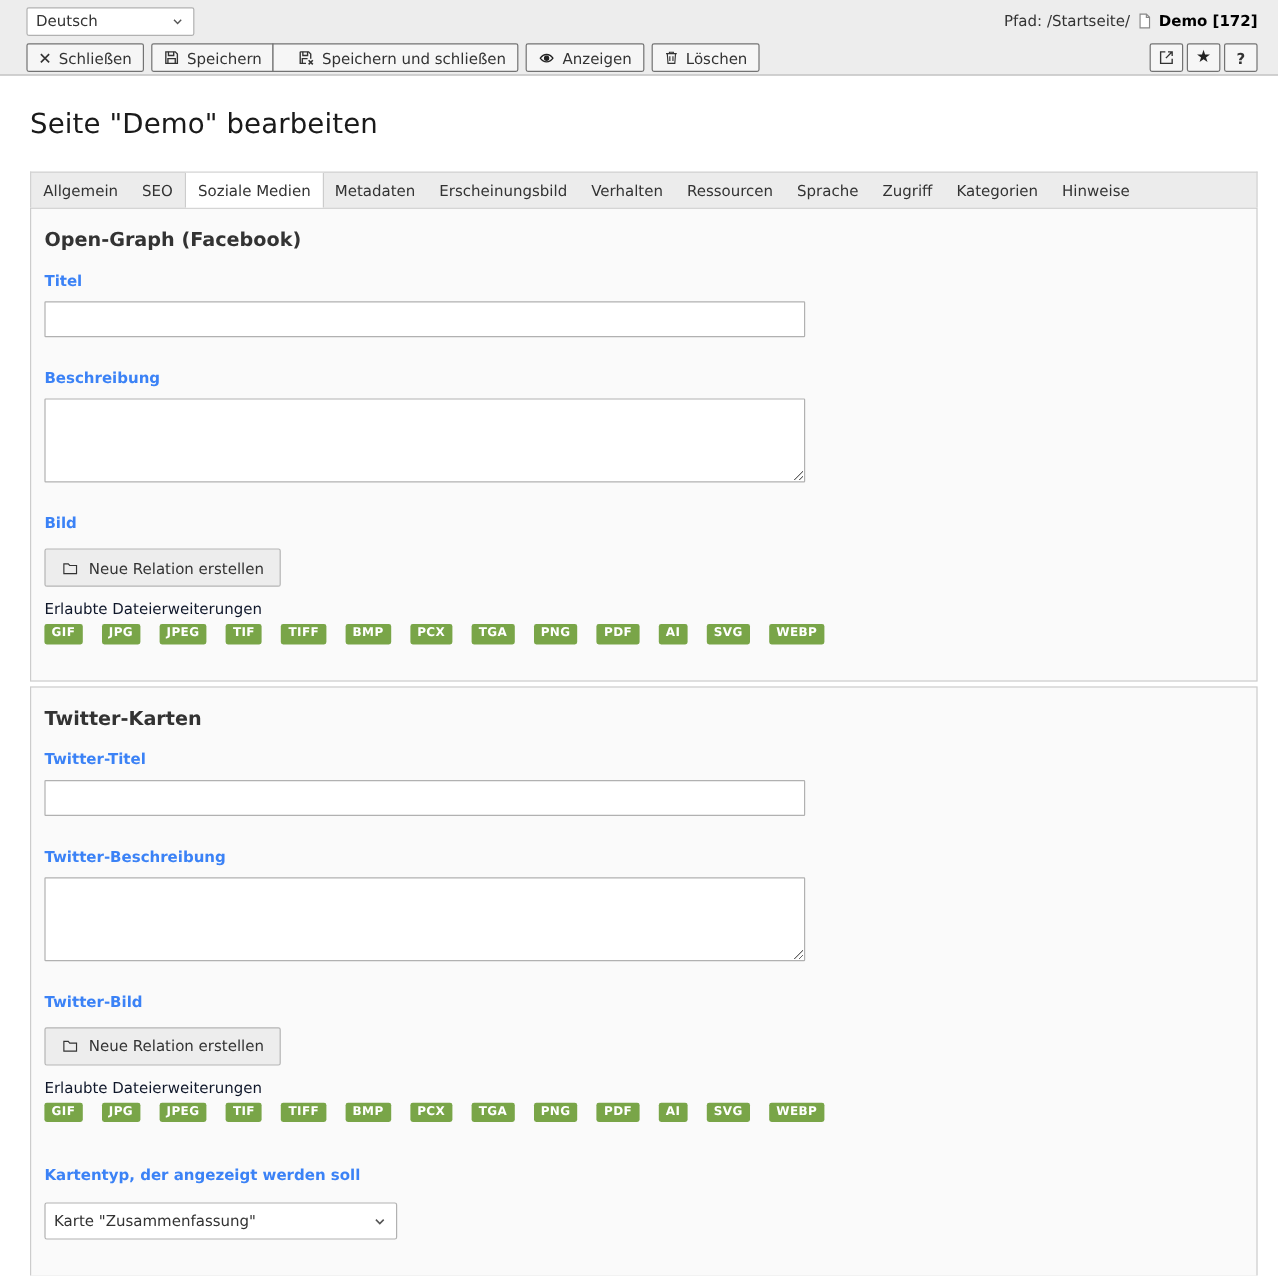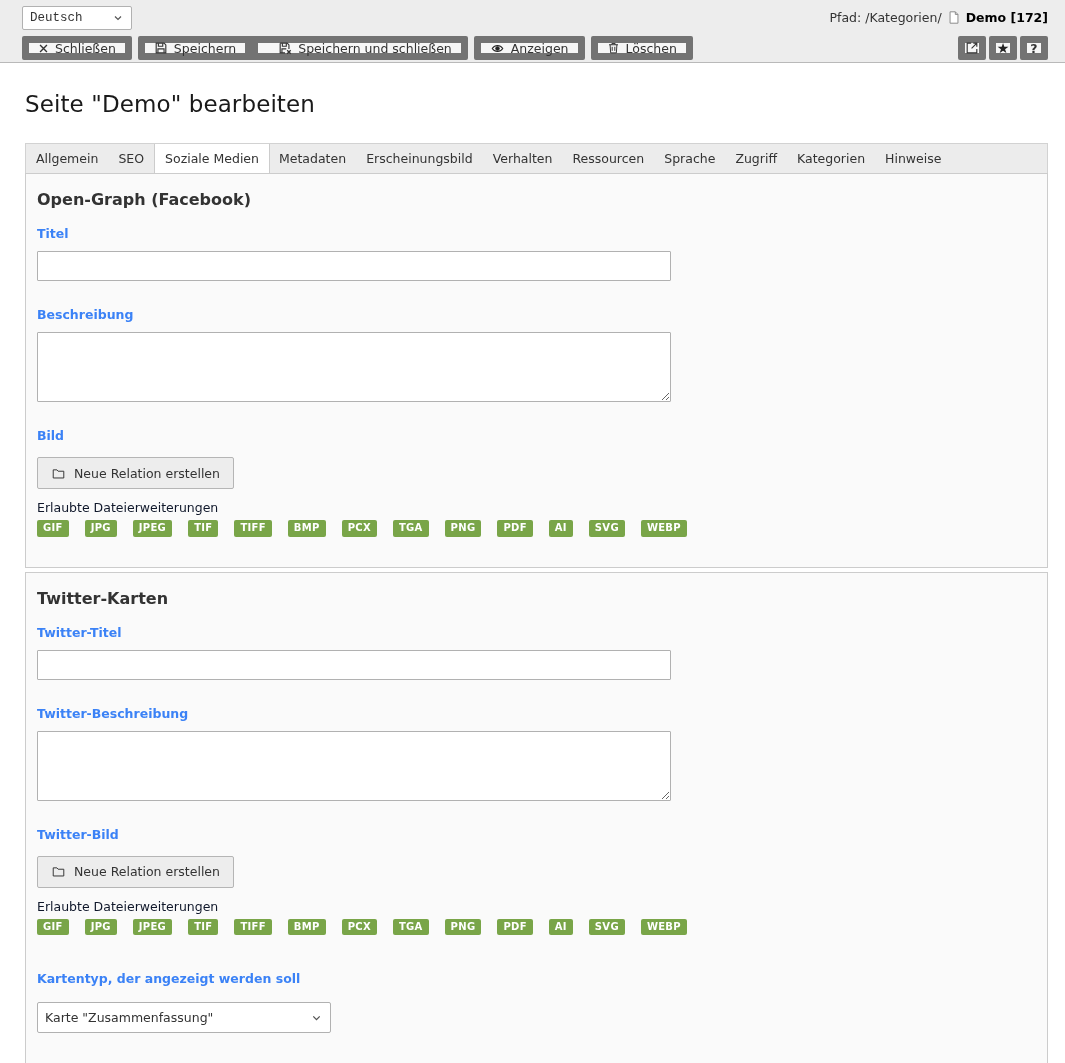--- a/index.html
+++ b/index.html
@@ -27,28 +27,28 @@
   .select-wrap select {
     appearance: none; -webkit-appearance: none; -moz-appearance: none;
     background: #fff; border: 1px solid #b1b1b1; border-radius: 2px;
     color: #333; font: inherit; width: 100%; height: 100%;
     padding: 0 26px 0 7px;
   }
   .select-wrap .chev {
     position: absolute; right: 8px; top: 50%; transform: translateY(-50%);
     pointer-events: none; color: #555;
   }
-  .lang-wrap { width: 110px; height: 24px; font-family: Liberation Mono, monospace; }
+  .lang-wrap { width: 140px; height: 24px; }
 
   .path { display: flex; align-items: center; gap: 5px; color: #333; }
   .path .record { font-weight: bold; color: #000; }
 
   .btn {
     display: inline-flex; align-items: center; gap: 6px;
-    background: #f6f6f6; border: 7px solid #737373; border-radius: 2px;
+    background: #f6f6f6; border: 1px solid #737373; border-radius: 2px;
     height: 24px; padding: 0 9px; font: inherit; color: #333; cursor: pointer;
     white-space: nowrap;
   }
   .left-buttons { display: flex; align-items: center; }
   .left-buttons > * { margin-right: 6px; }
   .btn-group { display: inline-flex; }
   .btn-group .btn + .btn { margin-left: -1px; border-top-left-radius: 0; border-bottom-left-radius: 0; padding-left: 20px; }
   .btn-group .btn:first-child { border-top-right-radius: 0; border-bottom-right-radius: 0; }
   .right-buttons { display: flex; gap: 3px; }
   .icon-btn { width: 28px; justify-content: center; padding: 0; font-weight: bold; }
@@ -125,21 +125,21 @@
       <select>
         <option>Deutsch</option>
       </select>
       <span class="chev">
         <svg width="12" height="12" viewBox="0 0 16 16" fill="none" stroke="currentColor" stroke-width="1.6">
             <path d="M4 6l4 4 4-4"></path>
           </svg>
       </span>
     </span>
     <span class="path">
-      <span>Pfad: /Kategorien/</span>
+      <span>Pfad: /Startseite/</span>
       <span>
         <svg width="14" height="15" viewBox="0 0 16 16" fill="#fff" stroke="#888" stroke-width="1.1">
             <path d="M3.5 1.5h6l3 3v10h-9z"></path>
             <path d="M9.5 1.5v3h3" fill="none"></path>
           </svg>
       </span>
       <span class="record">Demo [172]</span>
     </span>
   </div>
 

